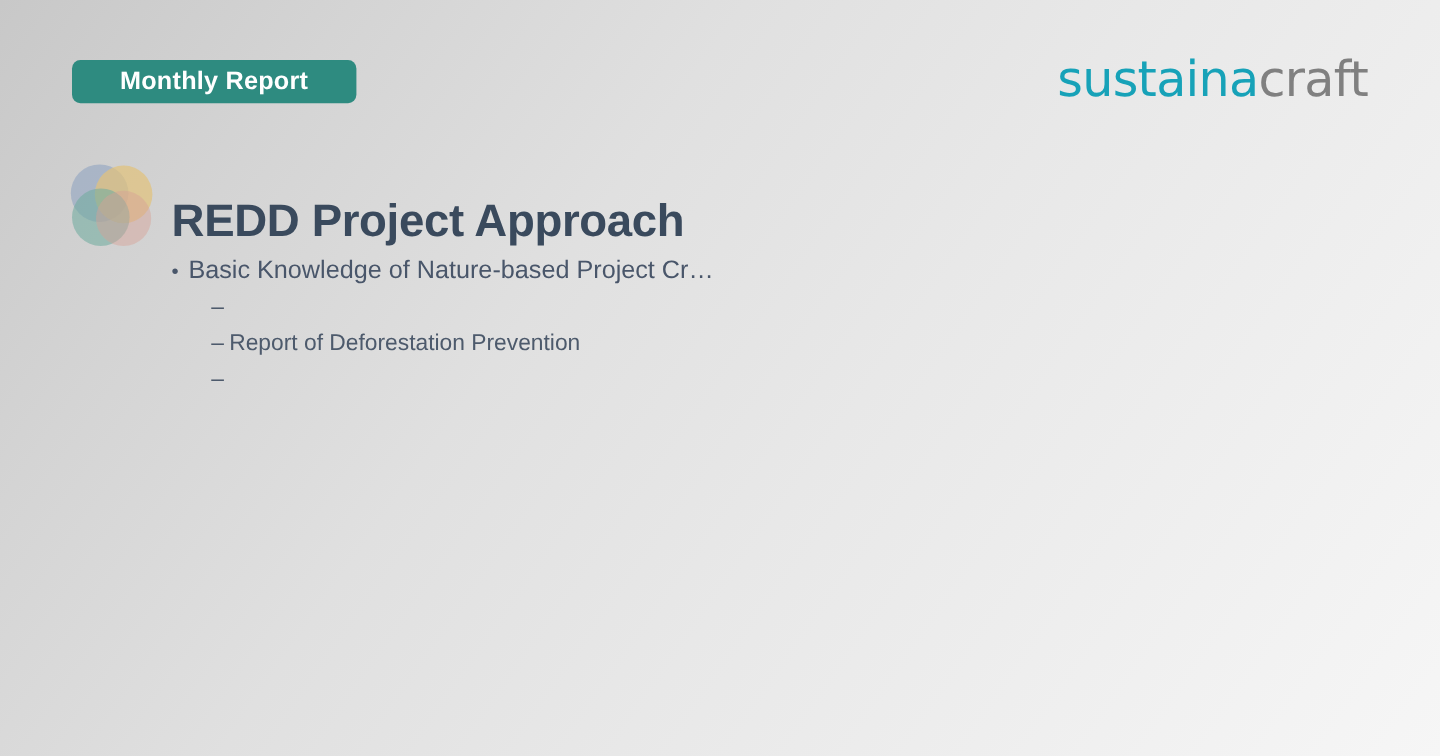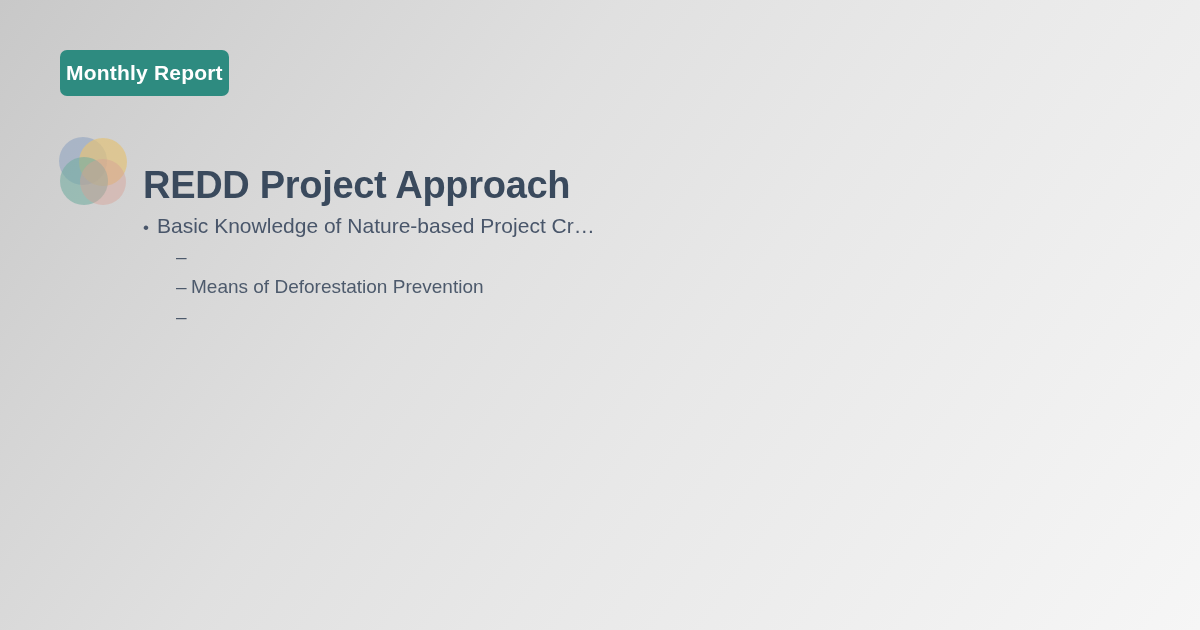--- a/index.html
+++ b/index.html
@@ -25,22 +25,22 @@
         #eeeeee 76%,
         #f6f6f6 100%);
     overflow: hidden;
   }
 
   
   #badge {
     position: absolute;
     left: 60px;
     top: 50px;
-    height: 46px;
-    padding: 0 6px;
+    height: 36px;
+    padding: 0 40px;
     display: flex;
     align-items: center;
     justify-content: center;
     border-radius: 7px;
     background: #2e8b80;
     color: #ffffff;
     font-size: 21px;
     font-weight: bold;
     letter-spacing: 0.2px;
     white-space: nowrap;
@@ -124,20 +124,23 @@
 </style>
 </head>
 <body>
 
 <div id="slide">
 
   <div id="badge">
     <span>Monthly Report</span>
   </div>
 
+  <div id="wordmark">
+    <span class="wm-sustaina">sustaina</span><span class="wm-craft">craft</span>
+  </div>
 
   <div id="venn">
     <svg width="70" height="70" viewBox="0 0 70 70" xmlns="http://www.w3.org/2000/svg">
       <g opacity="0.72">
         <circle cx="25" cy="25" r="24" fill="#8fa3c0" opacity="0.80"></circle>
         <circle cx="45" cy="26" r="24" fill="#e8bc5c" opacity="0.72"></circle>
         <circle cx="26" cy="45" r="24" fill="#4d9e8d" opacity="0.58"></circle>
         <circle cx="45" cy="46" r="23" fill="#d98e7e" opacity="0.45"></circle>
       </g>
     </svg>
@@ -151,21 +154,21 @@
       <span class="marker">•</span>
       <span class="text">Basic Knowledge of Nature-based Project Cr…</span>
     </div>
 
     <div class="sub">
       <div class="lvl2">
         <span class="marker">–</span>
       </div>
       <div class="lvl2">
         <span class="marker">–</span>
-        <span class="text">Means of Deforestation Prevention</span>
+        <span class="text">Report of Deforestation Prevention</span>
       </div>
       <div class="lvl2">
         <span class="marker">–</span>
       </div>
     </div>
 
   </div>
 
 </div>
 

